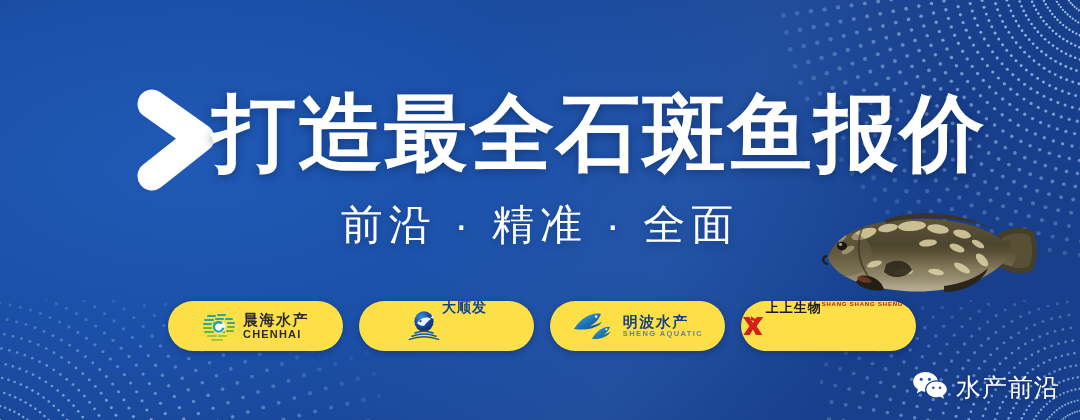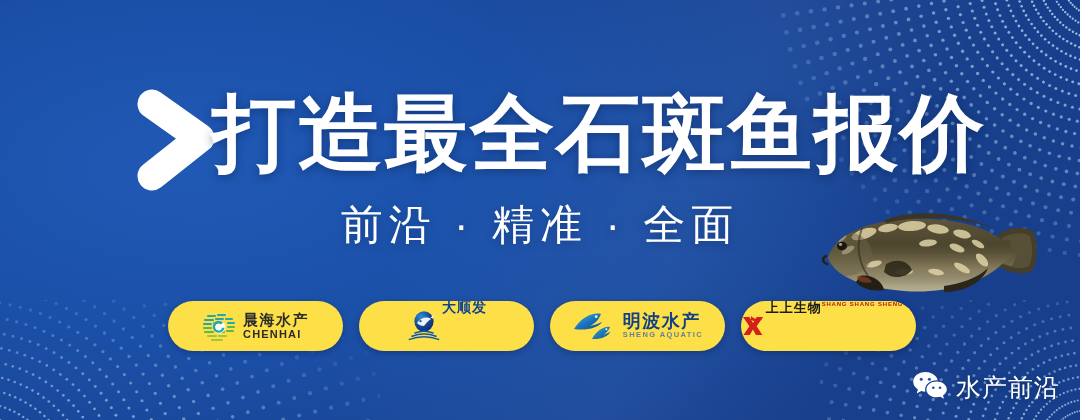--- a/index.html
+++ b/index.html
@@ -112,21 +112,21 @@
 
   
   .badge.stack{ flex-direction:row; gap:0px; }
   .badge.stack .badge-cn{ font-size:14px; color:#12448f; letter-spacing:1px; margin-top:-1px; }
 
   
   .badge.stack4{ flex-direction:row; gap:0px; }
   .badge.stack4 .badge-cn{ font-size:13px; color:#1a1a1a; letter-spacing:1px; line-height:1; }
   .badge.stack4 .badge-en{ font-size:6px; color:#b02218; letter-spacing:0.8px; text-align:center; }
 
-  .badge-mingbo .badge-cn{ font-size:18px; color:#123f86; }
+  .badge-mingbo .badge-cn{ font-size:15px; color:#123f86; }
   .badge-mingbo .badge-en{ font-size:7.5px; color:#6a7d96; letter-spacing:1.4px; }
   .badge-chenhai .badge-cn{ font-size:15px; color:#2b2b2b; }
   .badge-chenhai .badge-en{ font-size:11px; color:#2b2b2b; letter-spacing:1.2px; }
 
   
   .watermark{
     position:absolute;
     right:20px; bottom:16px;
     display:flex; align-items:center; gap:8px;
   }

